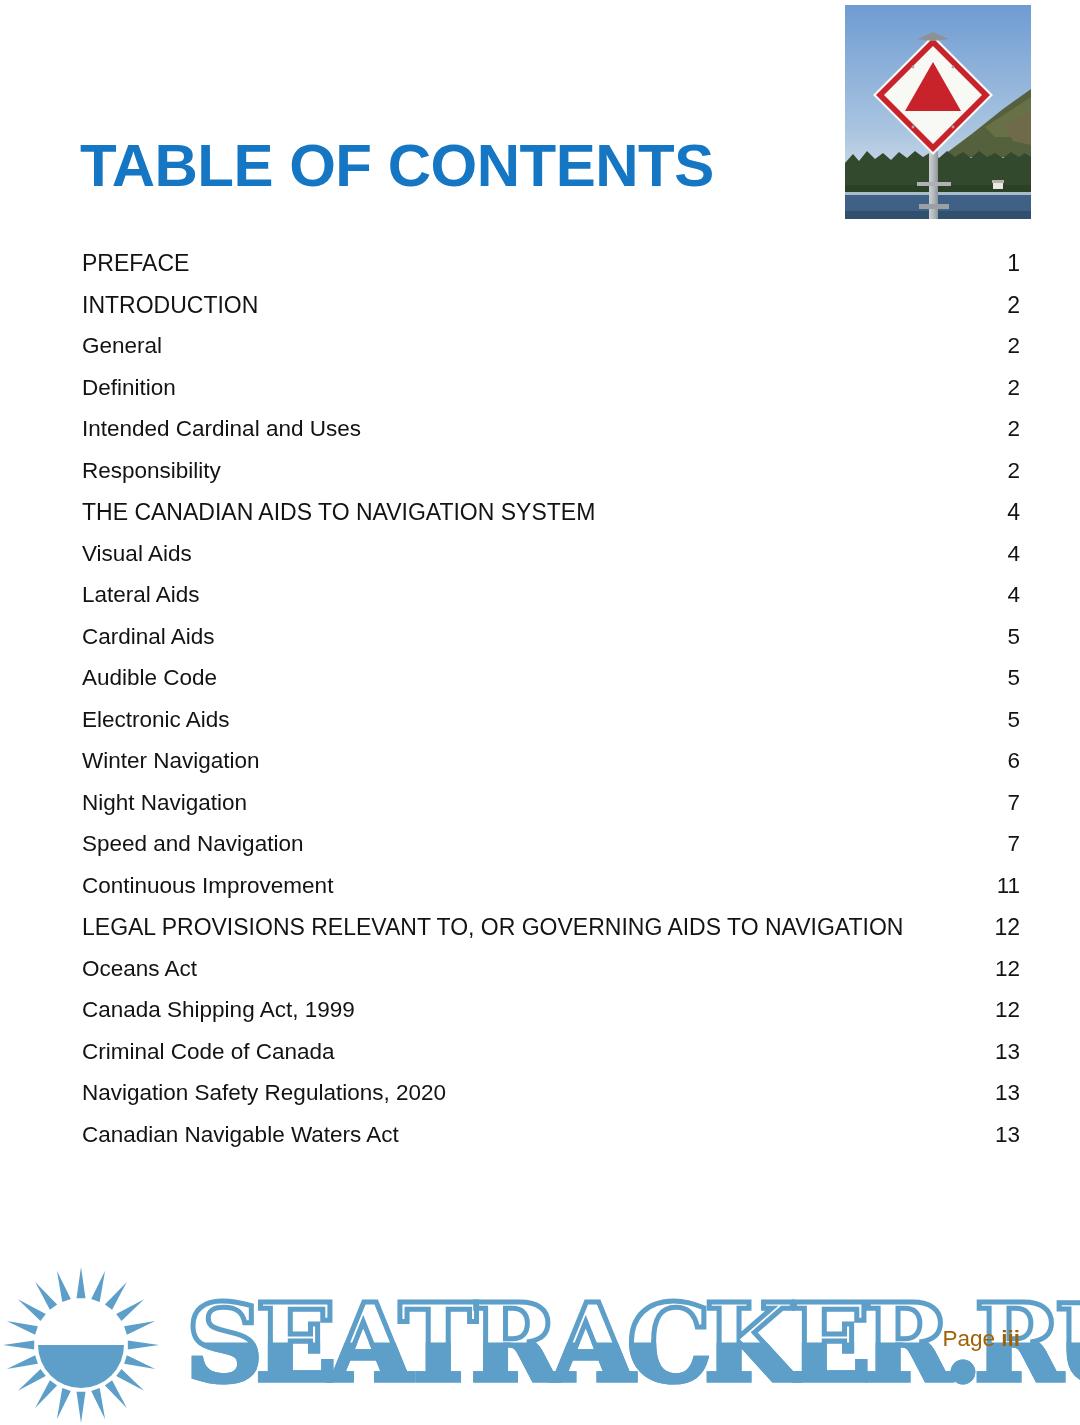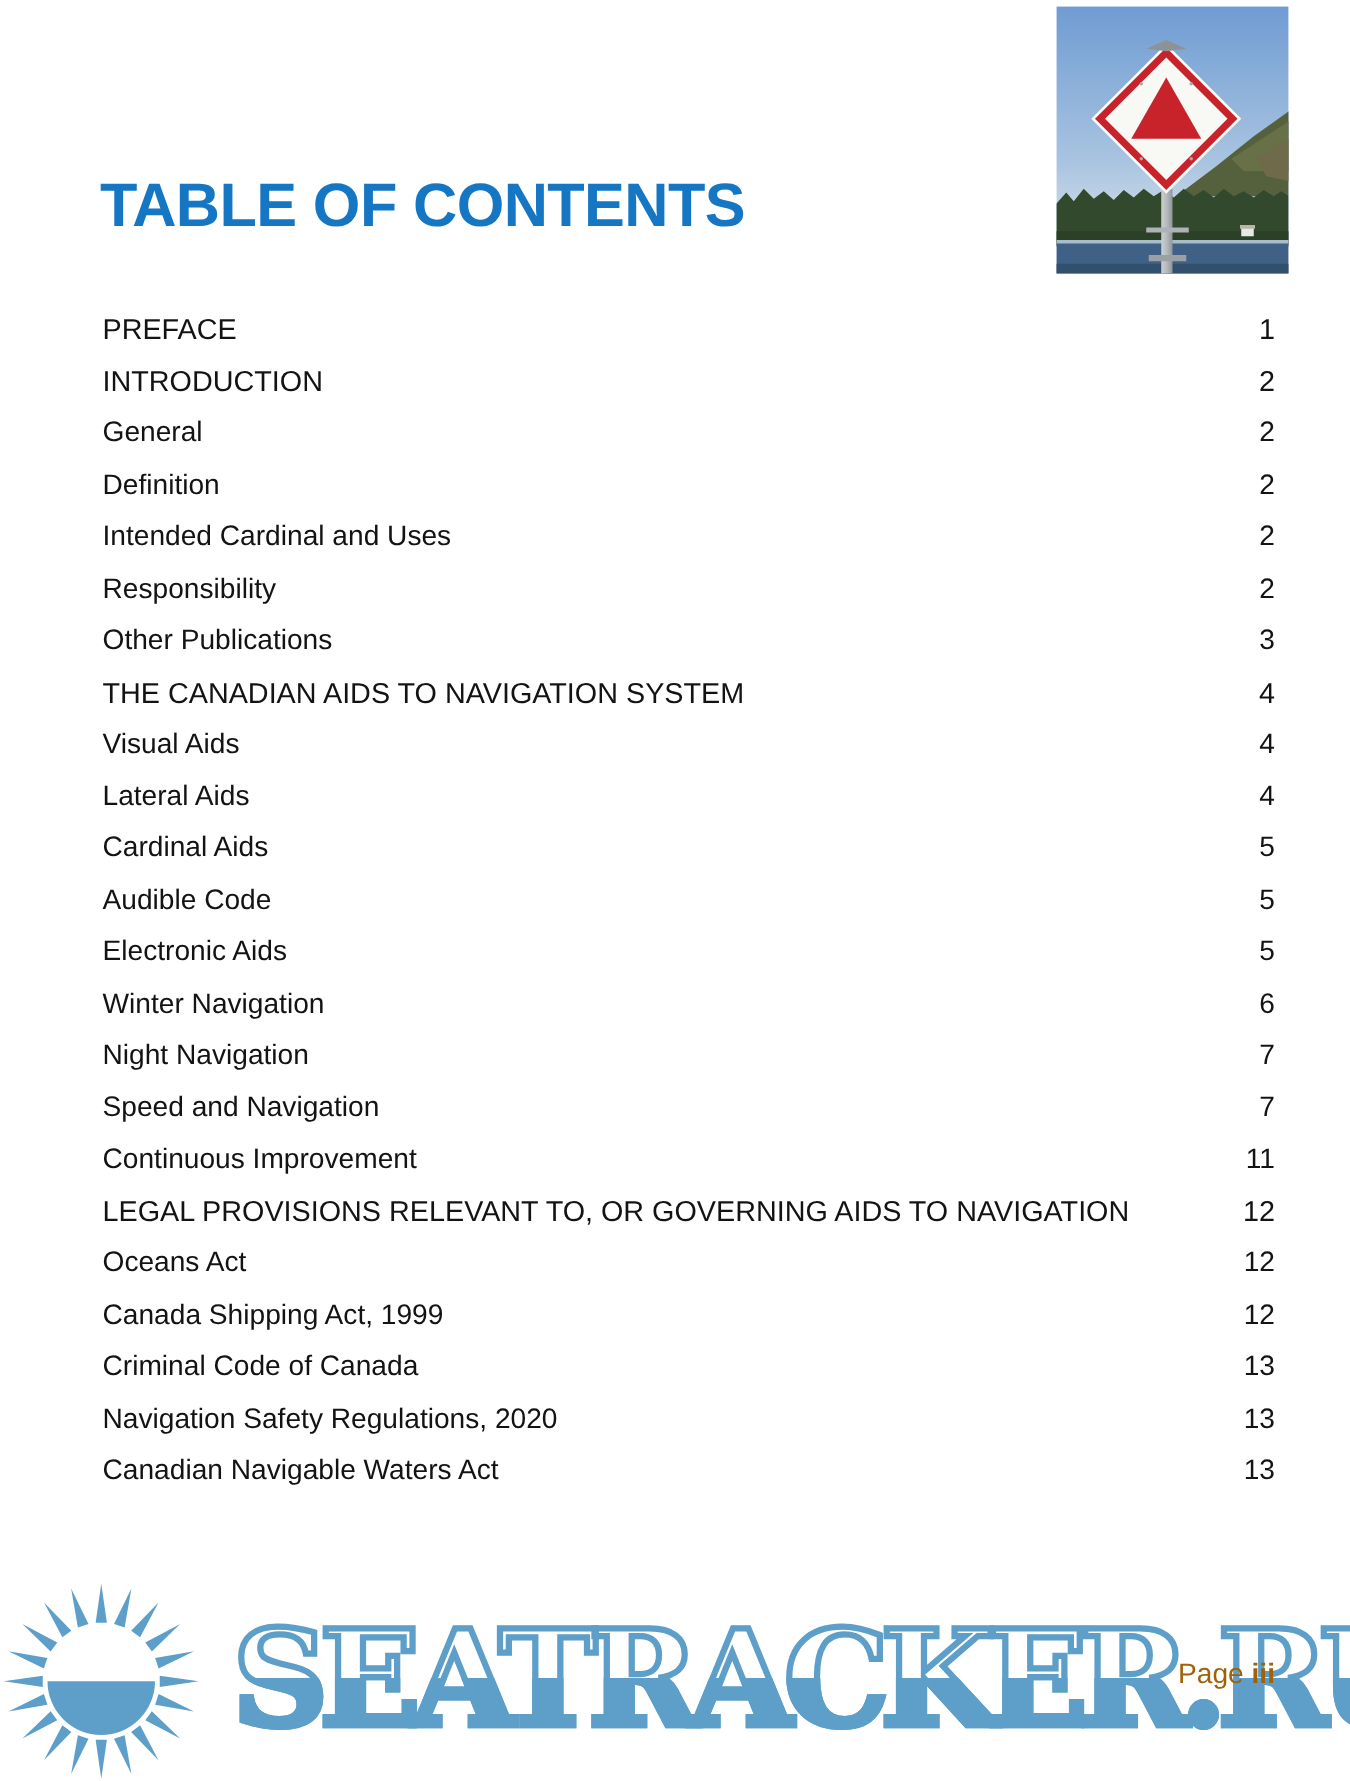--- a/index.html
+++ b/index.html
@@ -5,21 +5,21 @@
   html, body { margin:0; padding:0; }
   body {
     width:1080px; height:1425px; overflow:hidden; background:#ffffff;
     font-family:"Liberation Sans", sans-serif; position:relative;
   }
   .page { position:relative; width:1080px; height:1425px; background:#fff; }
 
   
   .page-title {
     position:absolute; left:80px; top:133px; margin:0;
-    font-size:49px; line-height:65px; font-weight:700;
+    font-size:60px; line-height:65px; font-weight:700;
     letter-spacing:-0.5px; color:#1577c4; white-space:nowrap;
   }
 
   
   .photo {
     position:absolute; left:845px; top:5px; width:186px; height:214px;
     overflow:hidden;
   }
   .photo svg { display:block; }
 
@@ -136,24 +136,20 @@
         <span class="toc-label">Definition</span>
         <span class="toc-page">2</span>
       </div>
       <div class="toc-row normal">
         <span class="toc-label">Intended Cardinal and Uses</span>
         <span class="toc-page">2</span>
       </div>
       <div class="toc-row normal">
         <span class="toc-label">Responsibility</span>
         <span class="toc-page">2</span>
-      </div>
-      <div class="toc-row normal">
-        <span class="toc-label">Other Publications</span>
-        <span class="toc-page">3</span>
       </div>
       <div class="toc-row section">
         <span class="toc-label">THE CANADIAN AIDS TO NAVIGATION SYSTEM</span>
         <span class="toc-page">4</span>
       </div>
       <div class="toc-row normal">
         <span class="toc-label">Visual Aids</span>
         <span class="toc-page">4</span>
       </div>
       <div class="toc-row normal">

